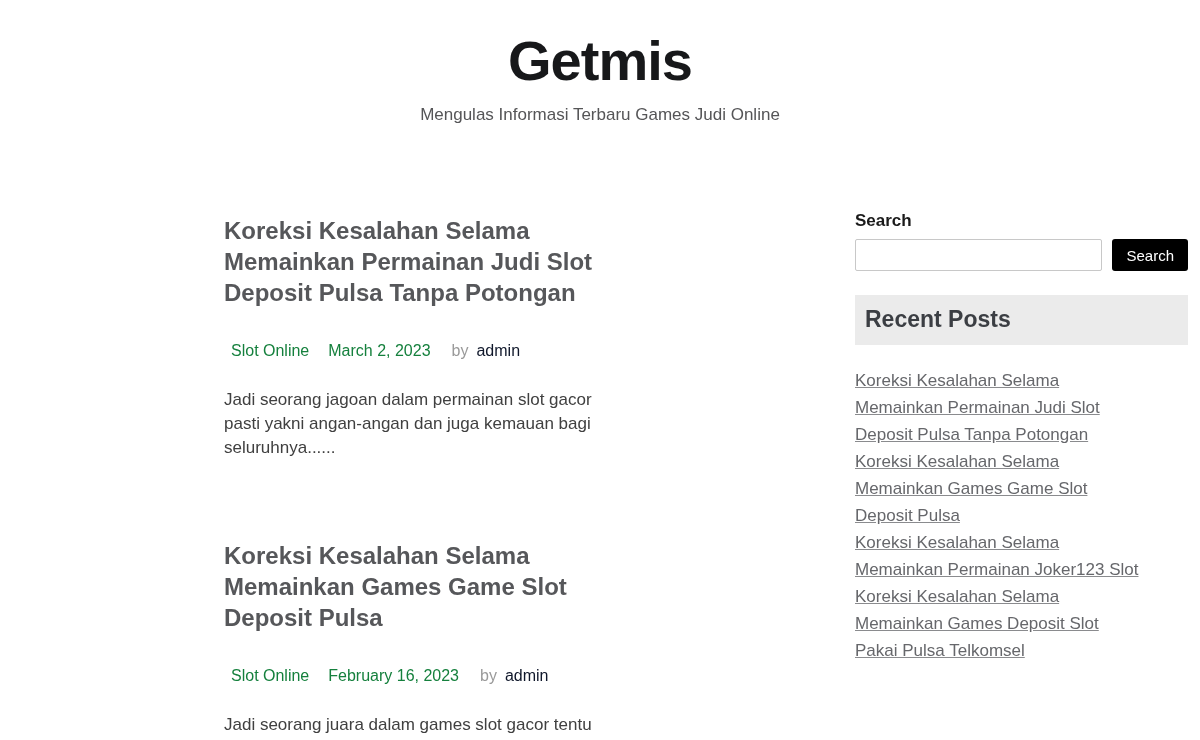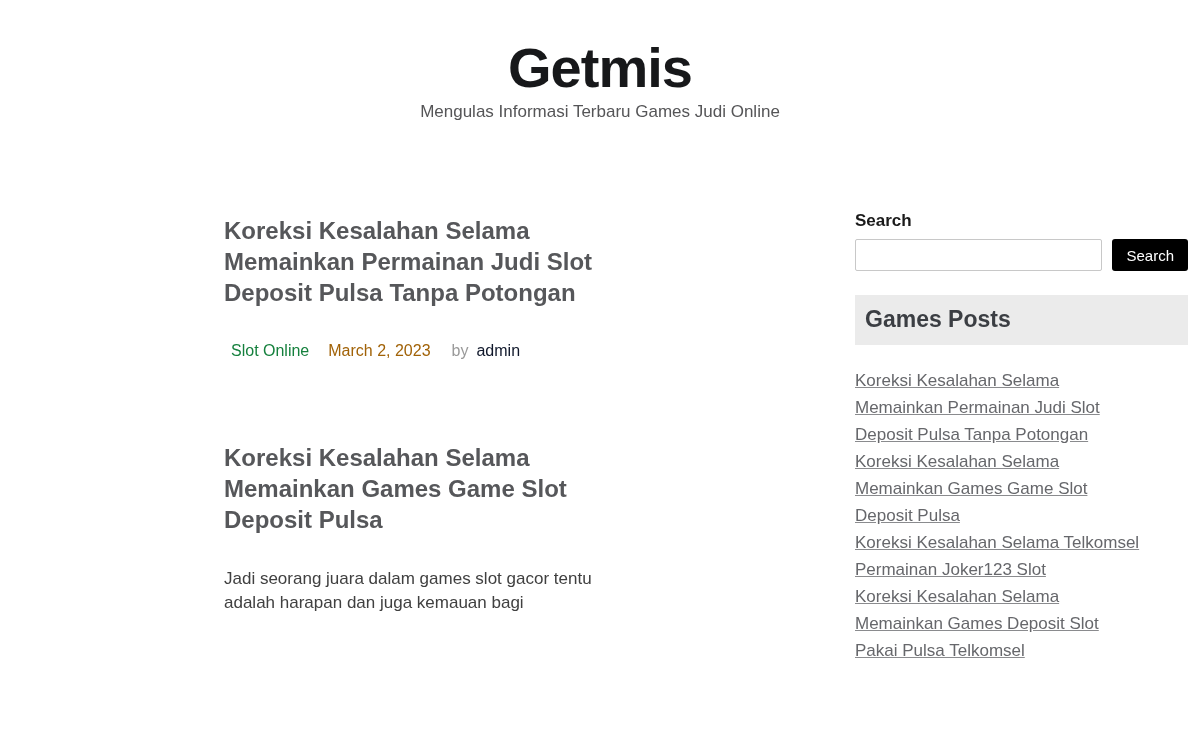--- a/index.html
+++ b/index.html
@@ -3,41 +3,42 @@
 <meta charset="utf-8">
 <style>
   * { margin: 0; padding: 0; box-sizing: border-box; }
   html, body {
     width: 1200px; height: 740px;
     background: #ffffff;
     overflow: hidden;
     font-family: "Liberation Sans", sans-serif;
   }
   
-  .site-header { position: absolute; top: 12px; left: 0; width: 1200px; text-align: center; }
+  .site-header { position: absolute; top: 5px; left: 0; width: 1200px; text-align: center; }
   .site-title {
     margin-top: 24px;
     font-size: 56px; line-height: 64px; font-weight: 700;
     color: #17181a; letter-spacing: -1px;
     display: inline-block; cursor: pointer;
   }
   .site-title-row { text-align: center; }
   .site-tagline {
+    margin-top: 10px;
     font-size: 17px; line-height: 24px; color: #555557;
   }
   
   .main-col { position: absolute; left: 224px; top: 215px; width: 378px; }
   .post + .post { margin-top: 80px; }
   .post-title {
     font-size: 24px; line-height: 31px; font-weight: 700;
     color: #56575a; margin: 0 0 32px 0; cursor: pointer;
   }
   .post-meta { font-size: 16px; line-height: 22px; padding-left: 7px; color: #9a9a9a; }
   .post-meta .cat { color: #15803d; margin-right: 19px; cursor: pointer; }
-  .post-meta .date { color: #a16207; margin-right: 13px; }
+  .post-meta .date { color: #15803d; margin-right: 13px; }
   .post-meta .by { color: #9a9a9a; margin-right: 8px; margin-left: 8px; }
   .post-meta .author { color: #0f172a; cursor: pointer; }
   .post-excerpt { margin-top: 26px; font-size: 17px; line-height: 24px; color: #404040; }
   
   .sidebar { position: absolute; left: 855px; top: 210px; width: 333px; }
   .search-label { font-size: 17px; font-weight: 700; color: #1a1a1a; line-height: 22px; }
   .search-row { display: flex; margin-top: 7px; align-items: stretch; }
   .search-input {
     width: 250px; height: 32px;
     border: 1px solid #c8c8c8; border-radius: 2px;
@@ -80,42 +81,46 @@
   <p class="site-tagline">Mengulas Informasi Terbaru Games Judi Online</p>
 </header>
 
 <main class="main-col">
 
   <article class="post">
     <h2 class="post-title">Koreksi Kesalahan Selama Memainkan Permainan Judi Slot Deposit Pulsa Tanpa Potongan</h2>
     <div class="post-meta">
       <span class="cat">Slot Online</span><span class="date">March 2, 2023</span><span class="by">by</span><span class="author">admin</span>
     </div>
+    <p class="post-excerpt">Jadi seorang jagoan dalam permainan slot gacor pasti yakni angan-angan dan juga kemauan bagi seluruhnya......</p>
   </article>
 
   <article class="post">
     <h2 class="post-title">Koreksi Kesalahan Selama Memainkan Games Game Slot Deposit Pulsa</h2>
+    <div class="post-meta">
+      <span class="cat">Slot Online</span><span class="date">February 16, 2023</span><span class="by">by</span><span class="author">admin</span>
+    </div>
     <p class="post-excerpt">Jadi seorang juara dalam games slot gacor tentu adalah harapan dan juga kemauan bagi</p>
   </article>
 
 </main>
 
 <aside class="sidebar">
 
   <div class="search-widget">
     <div class="search-label">Search</div>
     <div class="search-row">
       <input type="text" class="search-input" value="" style="">
       <button class="search-button">Search</button>
     </div>
   </div>
 
   <div class="recent-widget">
-    <h2 class="recent-heading">Games Posts</h2>
+    <h2 class="recent-heading">Recent Posts</h2>
     <ul class="recent-list">
       <li><a>Koreksi Kesalahan Selama Memainkan Permainan Judi Slot Deposit Pulsa Tanpa Potongan</a></li>
       <li><a>Koreksi Kesalahan Selama Memainkan Games Game Slot Deposit Pulsa</a></li>
-      <li><a>Koreksi Kesalahan Selama Telkomsel Permainan Joker123 Slot</a></li>
+      <li><a>Koreksi Kesalahan Selama Memainkan Permainan Joker123 Slot</a></li>
       <li><a>Koreksi Kesalahan Selama Memainkan Games Deposit Slot Pakai Pulsa Telkomsel</a></li>
     </ul>
   </div>
 
 </aside>
 
 </body></html>

